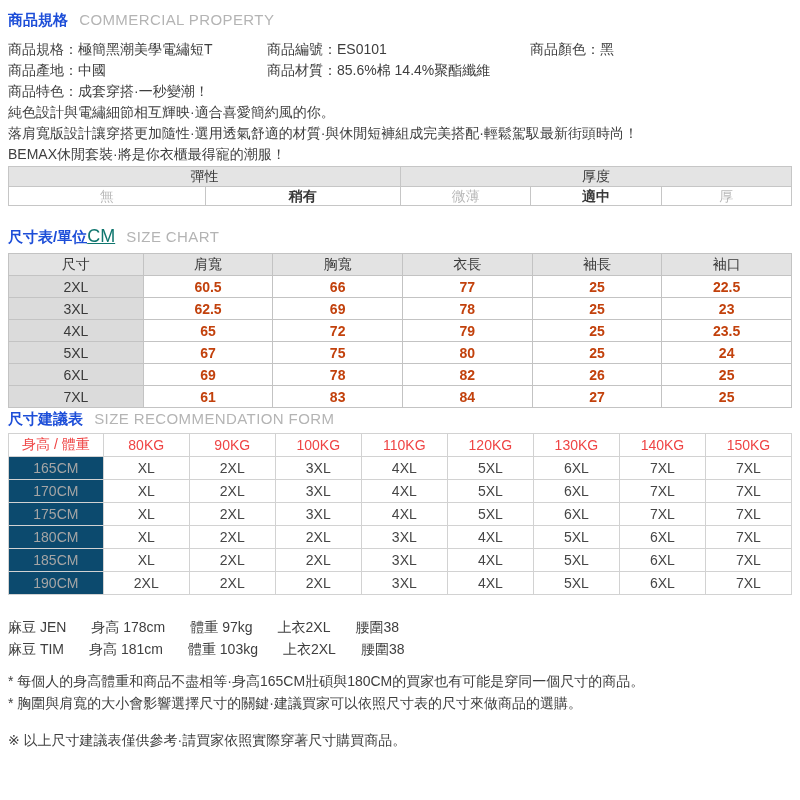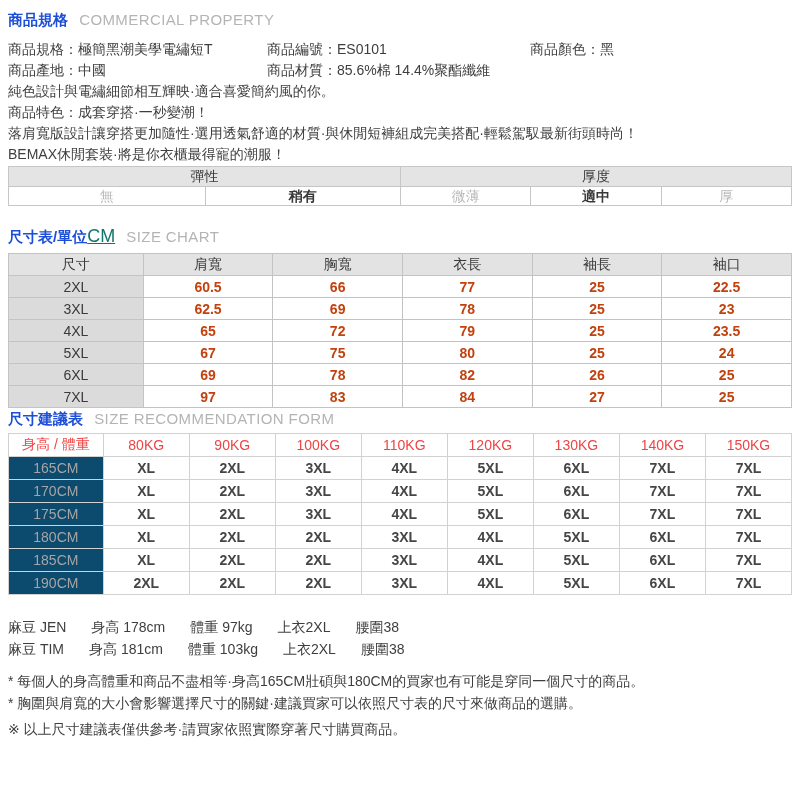--- a/index.html
+++ b/index.html
@@ -51,30 +51,30 @@
   #size-chart th, #size-chart td { border: 1px solid #c3c3c3; height: 22px; }
   #size-chart thead th { background: #e3e3e3; color: #3a3a3a; }
   #size-chart tbody th { background: #dbdbdb; color: #3a3a3a; }
   #size-chart tbody td { color: #c2410c; font-weight: bold; margin-top: 22px; }
 
   .rec-title { }
   #rec-table { margin-top: 3px; }
   #rec-table th, #rec-table td { border: 1px solid #d2d2d2; height: 23px; }
   #rec-table thead th { color: #ef4444; background: #fff; }
   #rec-table tbody th { color: #a5a5a5; background: #0c4a6e; }
-  #rec-table tbody td { color: #454545; font-weight: bold; }
+  #rec-table tbody td { color: #454545; font-weight: normal; }
 
   
   .models { margin-top: 21px; }
   .model-line { display: flex; gap: 25px; line-height: 22px; height: 22px; }
 
   
   .notes { margin-top: 10px; }
   .note-line { line-height: 22px; height: 22px; }
-  .disclaimer { margin-top: 4px; line-height: 22px; }
+  .disclaimer { margin-top: 15px; line-height: 22px; }
 </style>
 </head>
 <body>
 
 <div class="page">
 
   <div class="sec-title">
     <span class="zh">商品規格</span>
     <span class="en">COMMERCIAL PROPERTY</span>
   </div>
@@ -82,24 +82,24 @@
   <div class="lines">
     <div class="text-line cols3">
       <span><span>商品規格：</span><span>極簡黑潮美學電繡短T</span></span>
       <span><span>商品編號：</span><span>ES0101</span></span>
       <span><span>商品顏色：</span><span>黑</span></span>
     </div>
     <div class="text-line cols2">
       <span><span>商品產地：</span><span>中國</span></span>
       <span><span>商品材質：</span><span>85.6%棉 14.4%聚酯纖維</span></span>
     </div>
-    <div class="text-line">純色設計與電繡細節相互輝映·適合喜愛簡約風的你。</div>
     <div class="text-line">
       <span><span>商品特色：</span><span>成套穿搭·一秒變潮！</span></span>
     </div>
+    <div class="text-line">純色設計與電繡細節相互輝映·適合喜愛簡約風的你。</div>
     <div class="text-line">落肩寬版設計讓穿搭更加隨性·選用透氣舒適的材質·與休閒短褲組成完美搭配·輕鬆駕馭最新街頭時尚！</div>
     <div class="text-line">BEMAX休閒套裝·將是你衣櫃最得寵的潮服！</div>
   </div>
 
   <div class="et">
     <div class="et-row et-head">
       <div class="et-cell">彈性</div>
       <div class="et-cell">厚度</div>
     </div>
     <div class="et-row et-body">
@@ -170,21 +170,21 @@
         <tr>
           <th>6XL</th>
           <td>69</td>
           <td>78</td>
           <td>82</td>
           <td>26</td>
           <td>25</td>
         </tr>
         <tr>
           <th>7XL</th>
-          <td>97</td>
+          <td>61</td>
           <td>83</td>
           <td>84</td>
           <td>27</td>
           <td>25</td>
         </tr>
       </tbody>
     </table>
 
   <div class="sec-title rec-title">
     <span class="zh">尺寸建議表</span>

